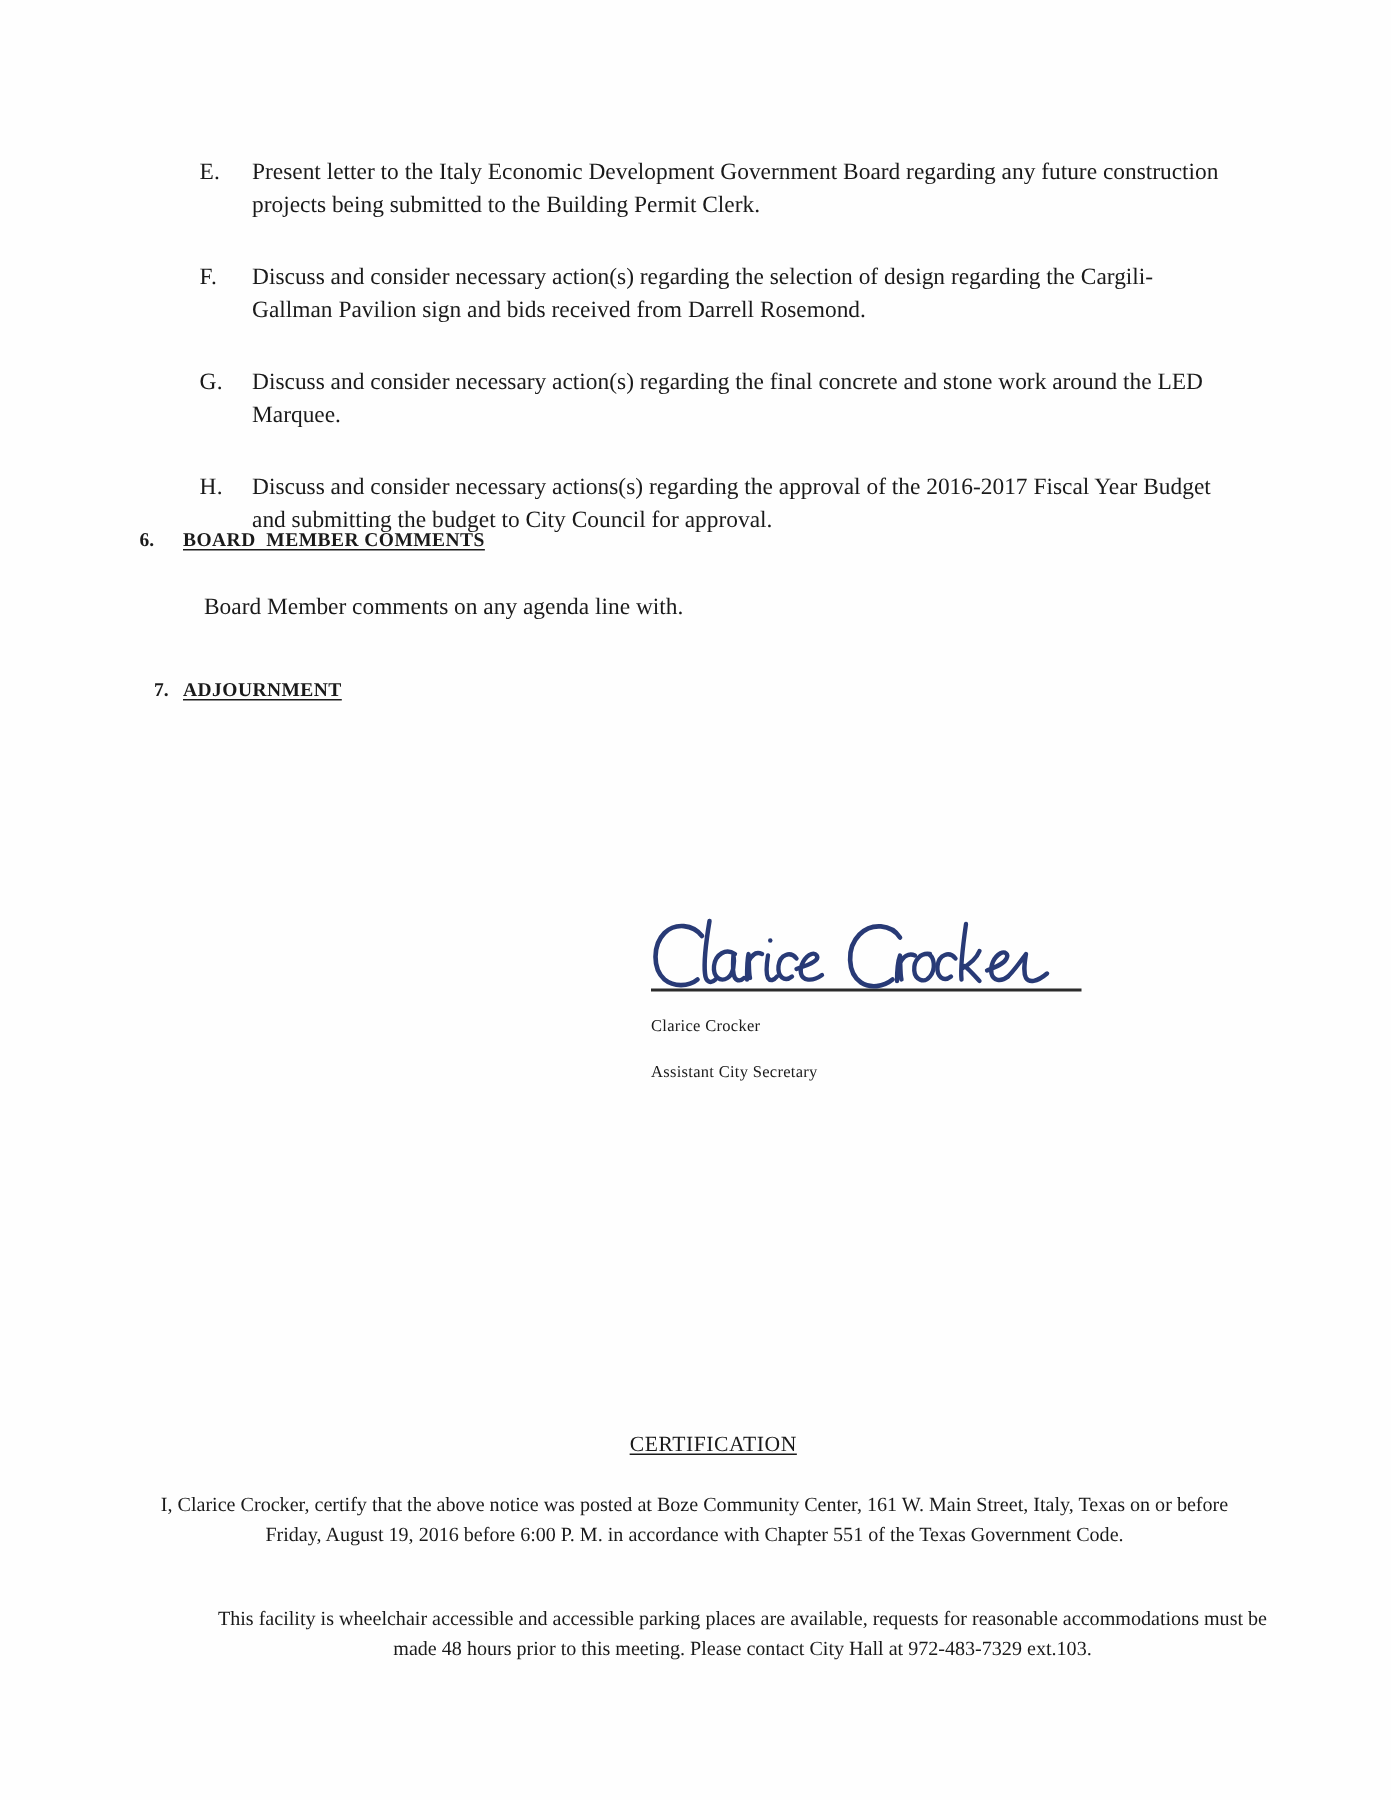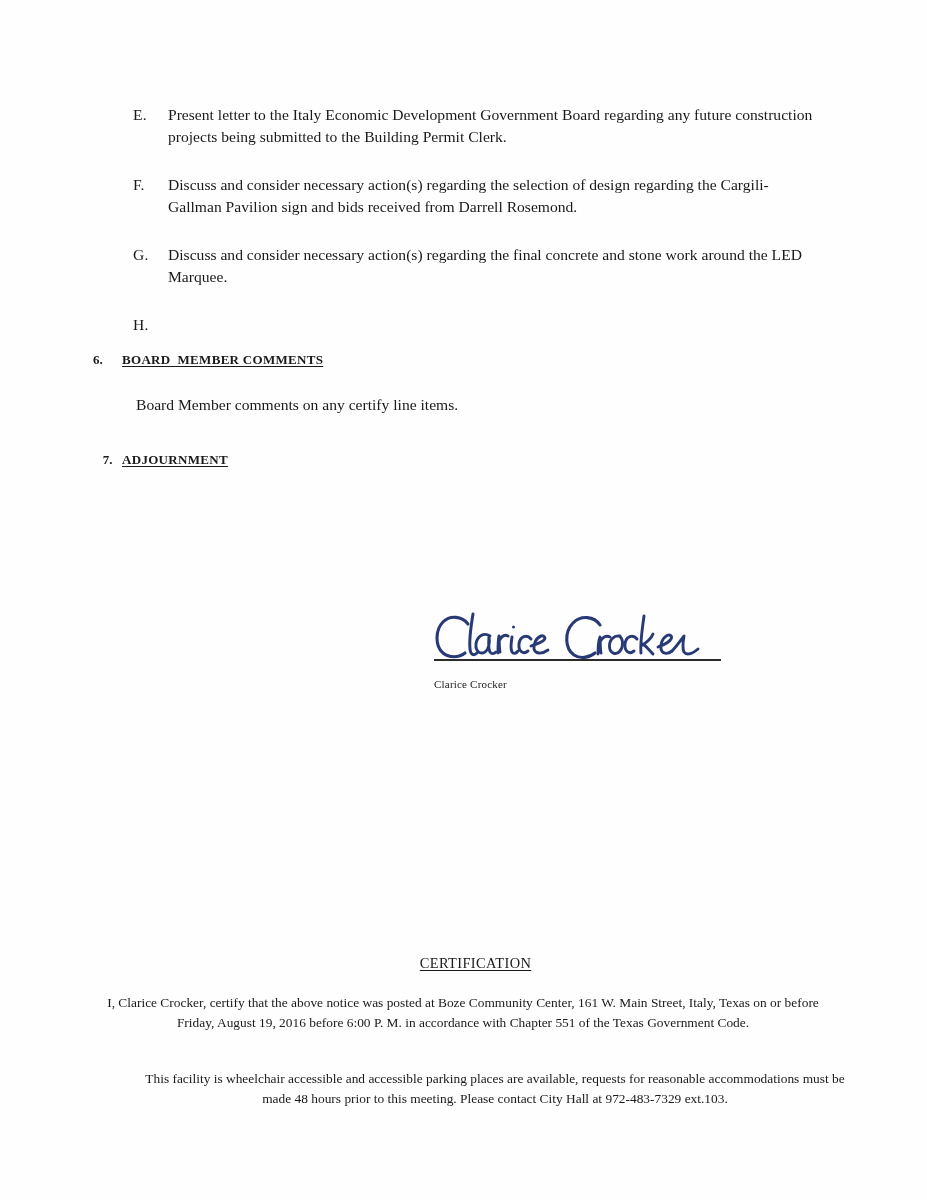--- a/index.html
+++ b/index.html
@@ -147,27 +147,28 @@
       <span class="body">Discuss and consider necessary action(s) regarding the selection of design regarding the Cargili-Gallman Pavilion sign and bids received from Darrell Rosemond.</span>
     </div>
 
     <div class="item">
       <span class="letter">G.</span>
       <span class="body">Discuss and consider necessary action(s) regarding the final concrete and stone work around the LED Marquee.</span>
     </div>
 
     <div class="item">
       <span class="letter">H.</span>
+      <span class="body">Discuss and consider necessary actions(s) regarding the approval of the 2016-2017 Fiscal Year Budget and submitting the budget to City Council for approval.</span>
     </div>
 
   </div>
 
   <div class="section" id="sec-6"><span class="num">6.</span><span class="title">BOARD  MEMBER COMMENTS</span></div>
 
-  <div class="section-body">Board Member comments on any certify line items.</div>
+  <div class="section-body">Board Member comments on any agenda line with.</div>
 
   <div class="section" id="sec-7"><span class="num">7.</span><span class="title">ADJOURNMENT</span></div>
 
   <div class="sigblock">
 
     <svg class="sig-svg" width="300" height="60" viewBox="0 0 300 60" aria-label="Clarice Crocker">
       <g fill="none" stroke="#283a76" stroke-linecap="round" stroke-linejoin="round">
 
         <path d="M36 16 C30 8, 18 7, 11 14 C3 22, 3 38, 11 45 C17 50, 27 50, 33 45" stroke-width="3.1"></path>
 
@@ -195,20 +196,21 @@
         <path d="M212 8 C210 22, 208 36, 209 45 M209 38 C214 35, 219 31, 221 26 M211 36 C215 39, 218 43, 221 46" stroke-width="2.9"></path>
 
         <path d="M226 39 C231 37, 237 35, 239 31 C240.6 28, 238 26, 235 27.5 C230.5 30, 228 36, 229 41 C230 45.5, 235 47, 240 43" stroke-width="2.9"></path>
 
         <path d="M240 43 C245 38, 249 32, 252 28 C251 34, 250 40, 252 44 C254 47, 259 47, 266 41" stroke-width="2.9"></path>
       </g>
     </svg>
 
     <div class="sig-rule"></div>
     <div class="sig-name">Clarice Crocker</div>
+    <div class="sig-role">Assistant City Secretary</div>
   </div>
 
   <div class="cert-heading"><span>CERTIFICATION</span></div>
 
   <div class="cert-para" id="cert-para-1">I, Clarice Crocker, certify that the above notice was posted at Boze Community Center, 161 W. Main Street, Italy, Texas on or before Friday, August 19, 2016 before 6:00 P. M. in accordance with Chapter 551 of the Texas Government Code.</div>
 
   <div class="cert-para" id="cert-para-2">This facility is wheelchair accessible and accessible parking places are available, requests for reasonable accommodations must be made 48 hours prior to this meeting.  Please contact City Hall at 972-483-7329 ext.103.</div>
 
 </div>
 

